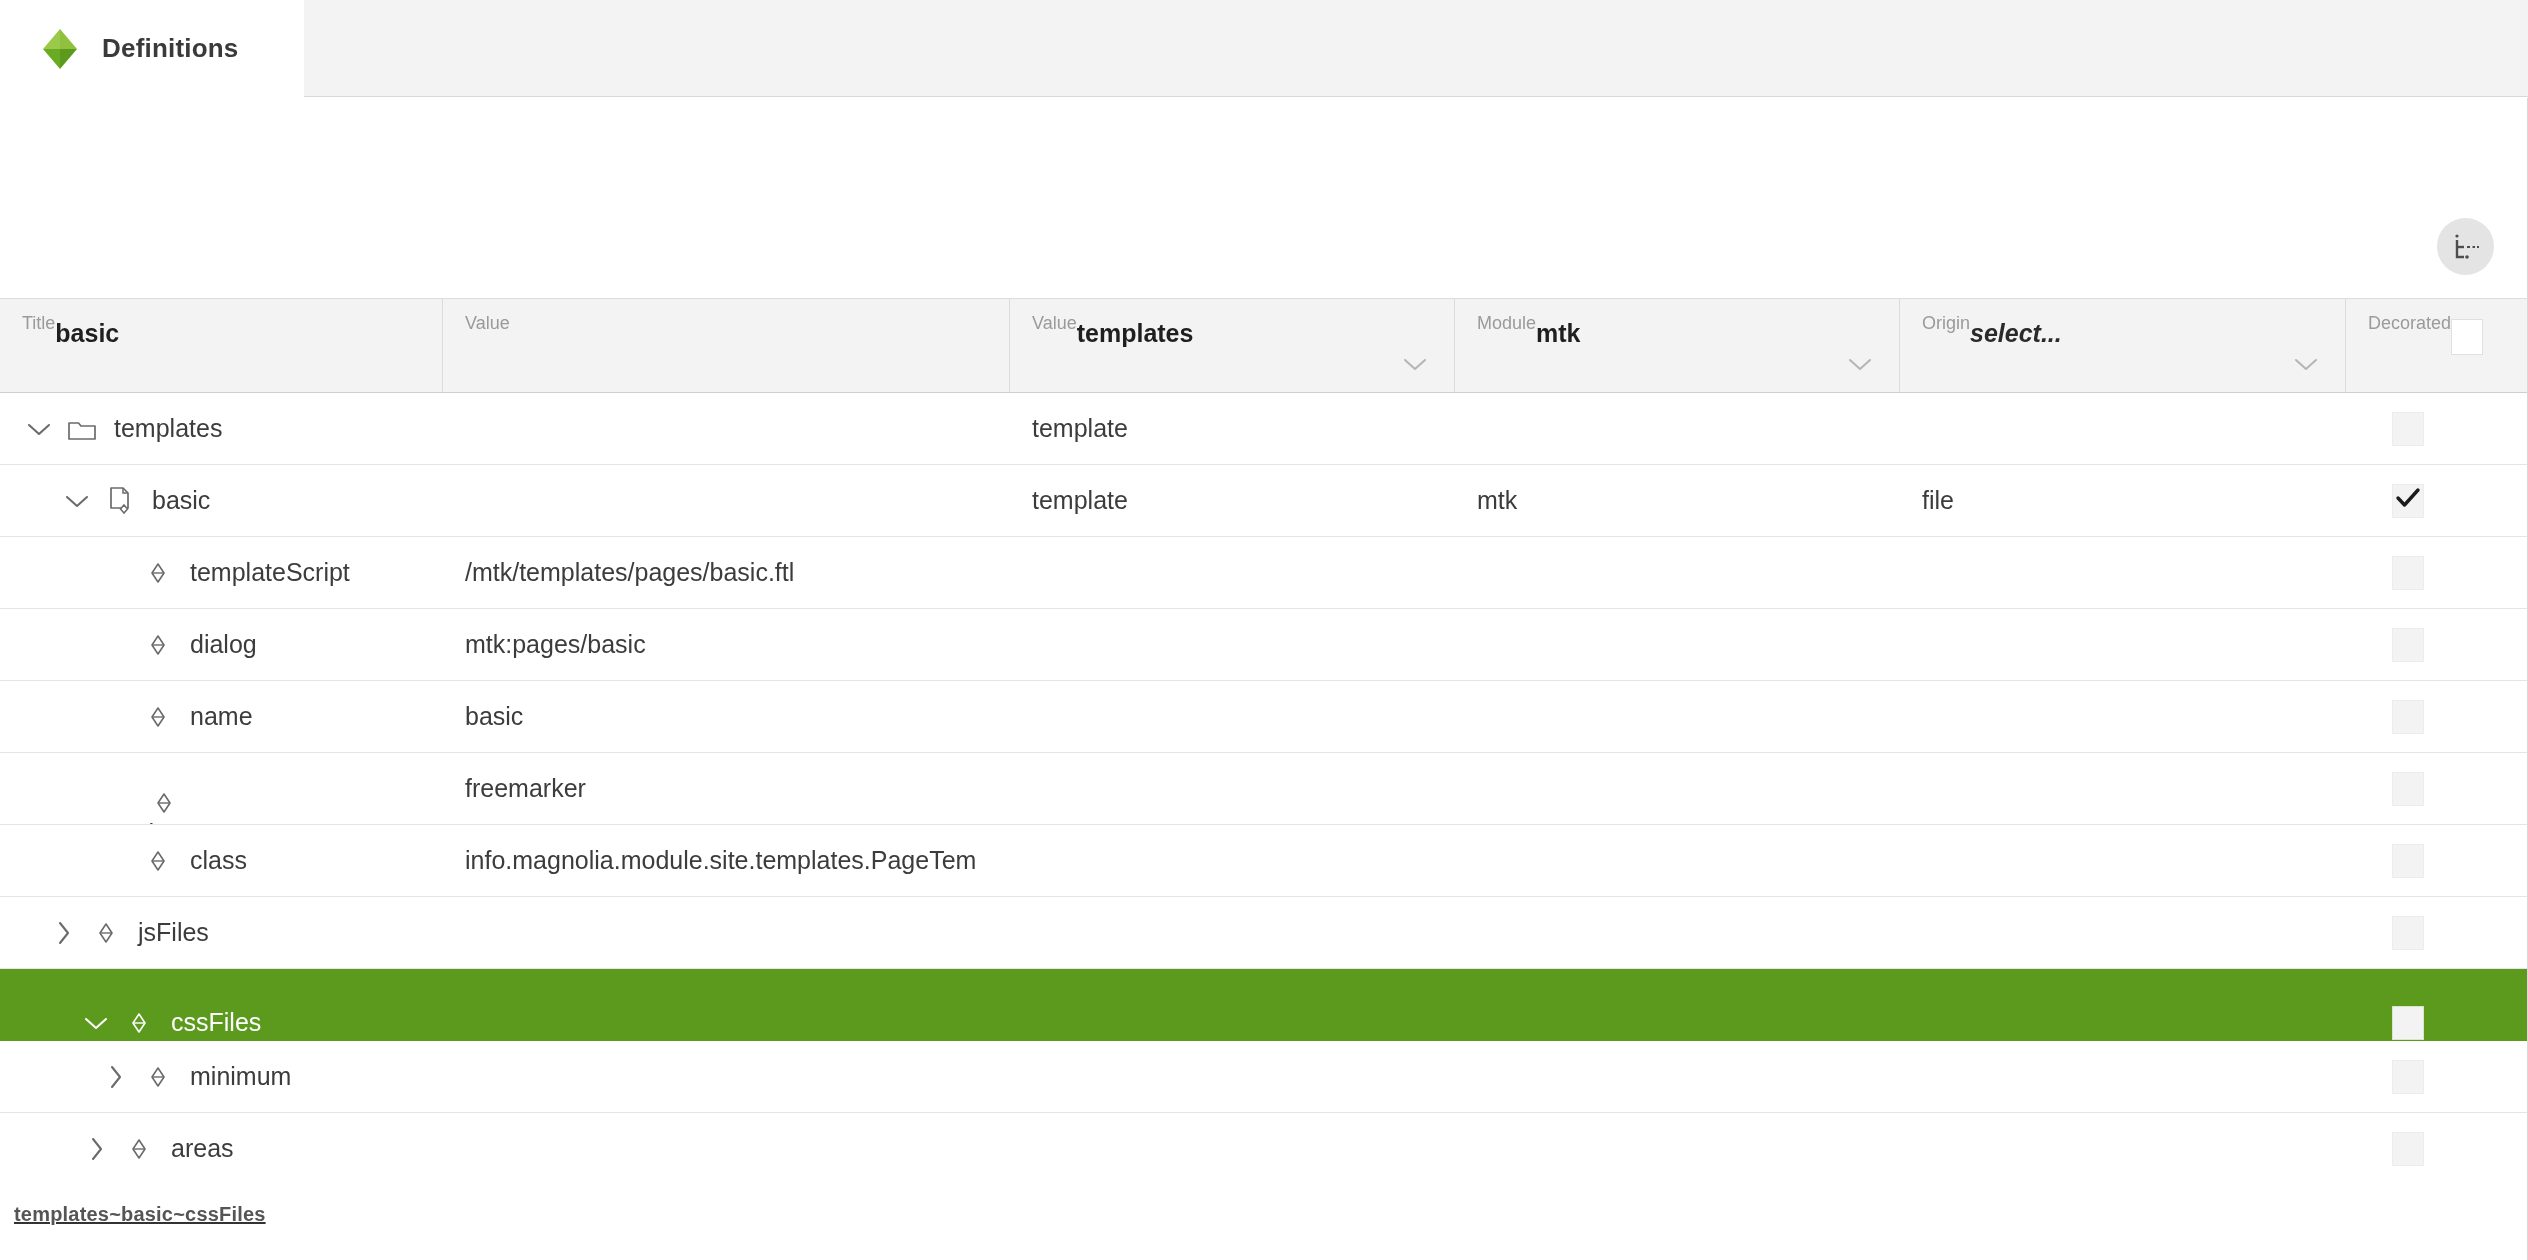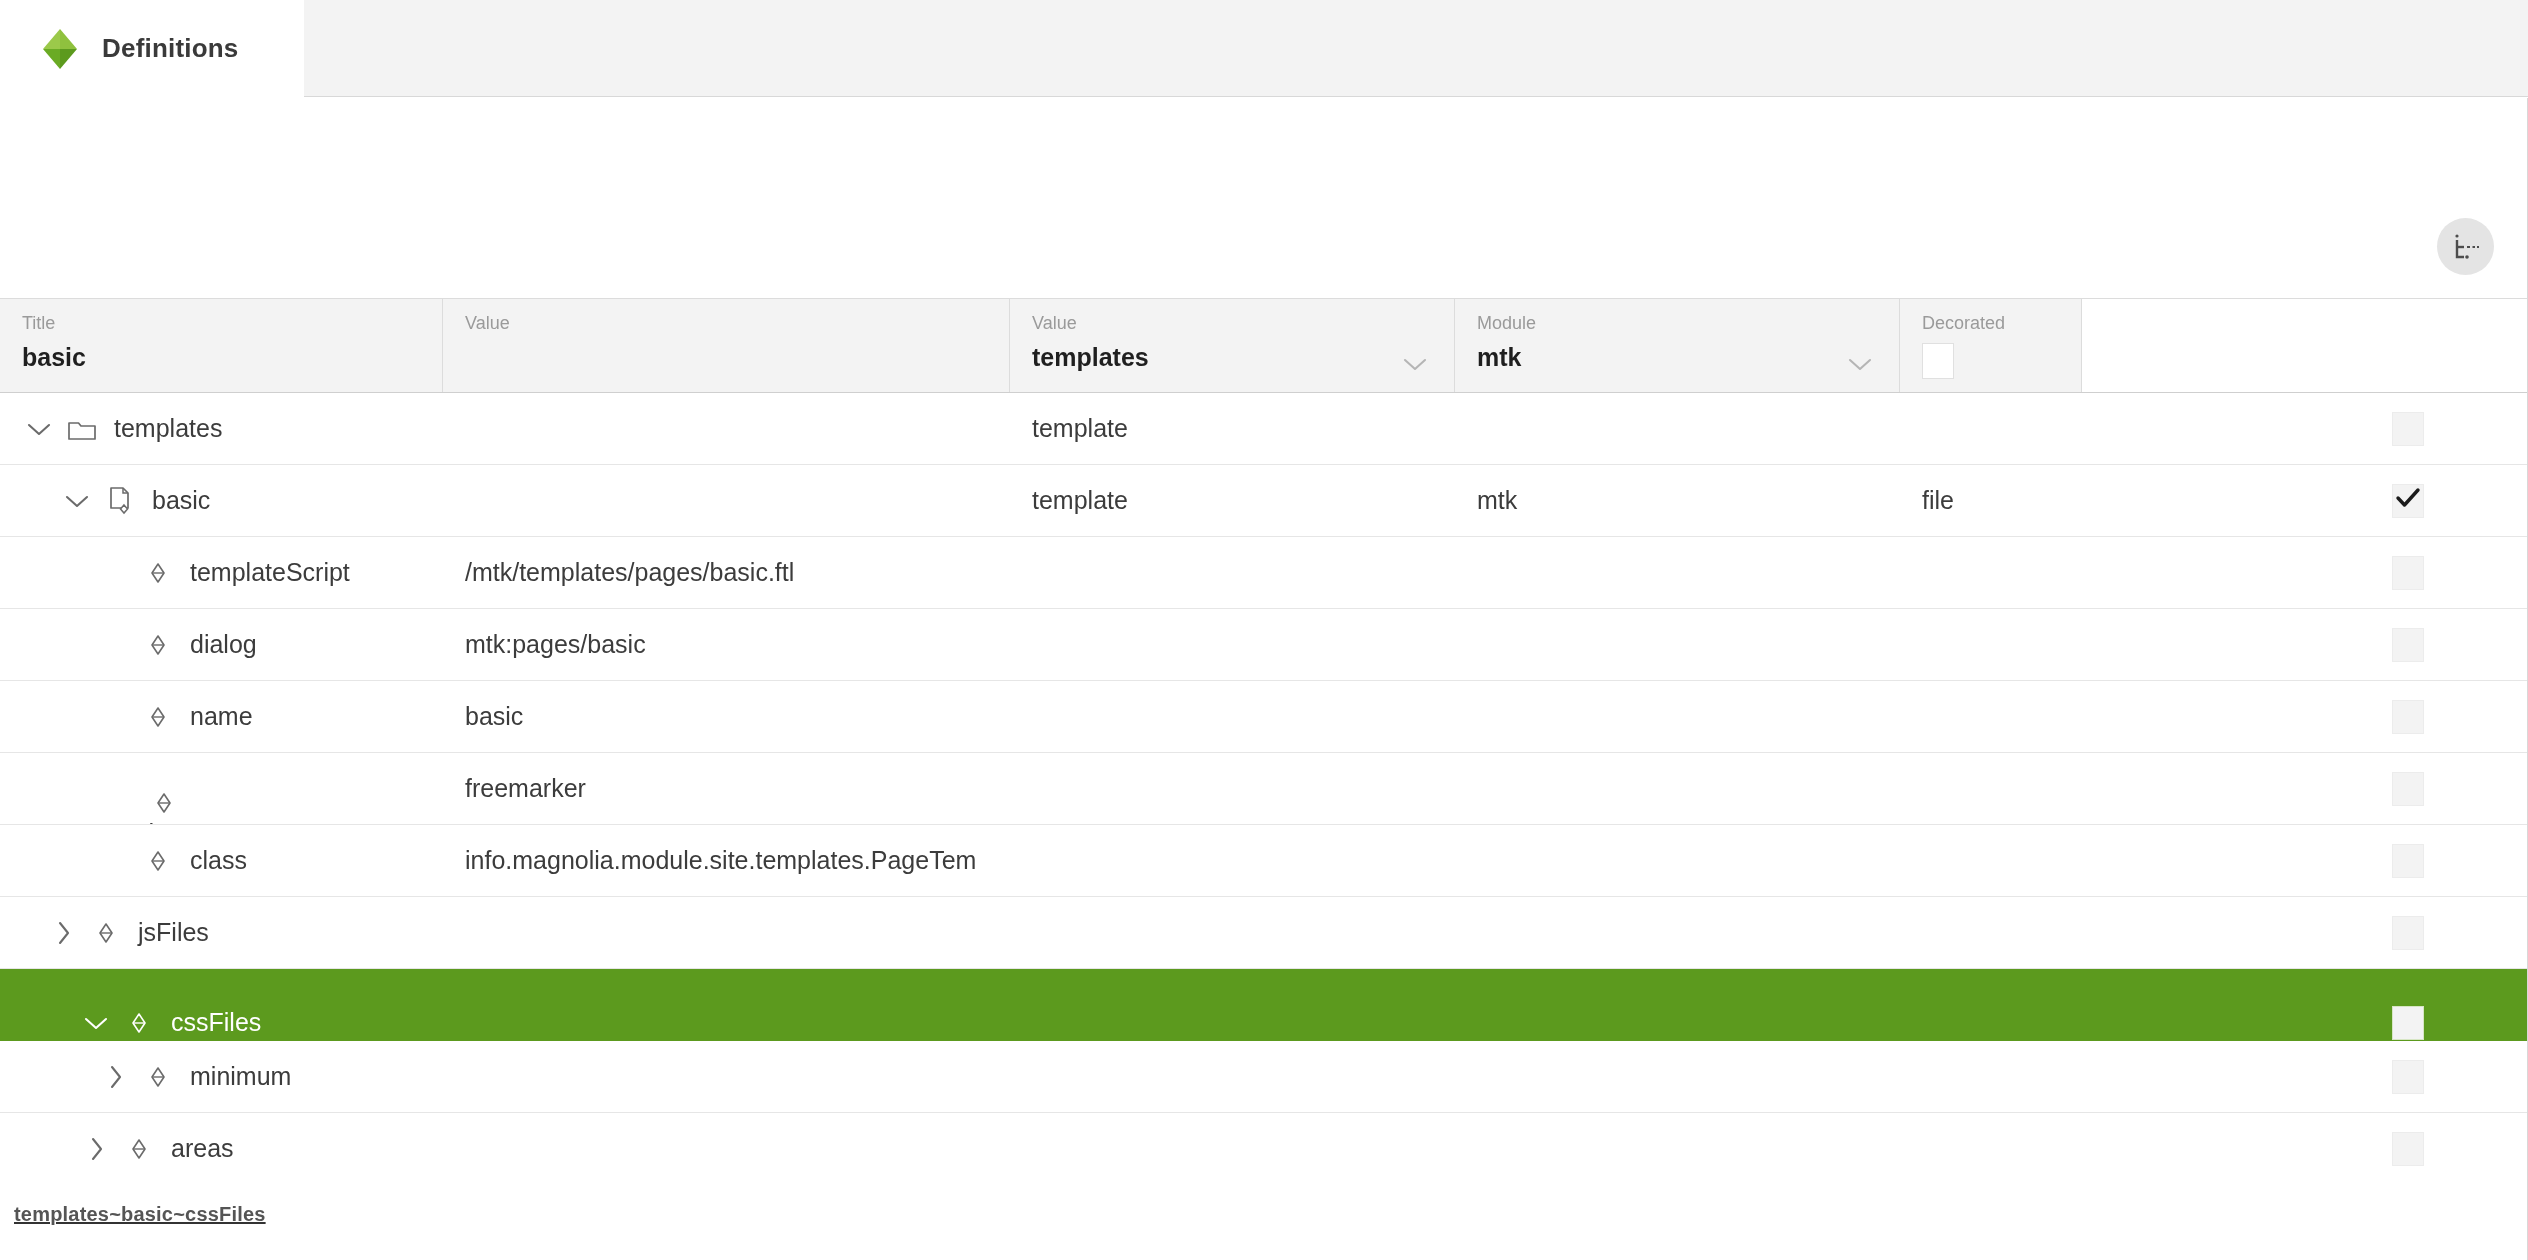--- a/index.html
+++ b/index.html
@@ -112,21 +112,21 @@
     border-top: 1px solid #dcdcdc;
     border-bottom: 1px solid #cfcfcf;
   }
   .hcell {
     background: #f3f3f3;
     border-right: 1px solid #dcdcdc;
     box-sizing: border-box;
     position: relative;
     padding: 12px 22px 0 22px;
     display: flex;
-    flex-direction: column;
+    flex-direction: row;
     justify-content: flex-start;
     overflow: hidden;
   }
   .hcell:last-child { border-right: 1px solid #dcdcdc; }
   .hcell-label {
     font-size: 18px;
     color: #9a9a9a;
     line-height: 24px;
     white-space: nowrap;
   }
@@ -330,20 +330,27 @@
             <path d="M3 4 L13 13 L23 4" stroke="#b5b5b5" stroke-width="2.1" fill="none" stroke-linecap="round" stroke-linejoin="round"></path>
           </svg></span>
       </div>
       <div class="hcell col-module">
         <div class="hcell-label">Module</div>
         <div class="hcell-value">mtk</div>
         <span class="hcell-chevron"><svg width="26" height="16" viewBox="0 0 26 16">
             <path d="M3 4 L13 13 L23 4" stroke="#b5b5b5" stroke-width="2.1" fill="none" stroke-linecap="round" stroke-linejoin="round"></path>
           </svg></span>
       </div>
+      <div class="hcell col-origin">
+        <div class="hcell-label">Origin</div>
+        <div class="hcell-value placeholder">select...</div>
+        <span class="hcell-chevron"><svg width="26" height="16" viewBox="0 0 26 16">
+            <path d="M3 4 L13 13 L23 4" stroke="#b5b5b5" stroke-width="2.1" fill="none" stroke-linecap="round" stroke-linejoin="round"></path>
+          </svg></span>
+      </div>
       <div class="hcell col-decorated">
         <div class="hcell-label">Decorated</div>
         <div class="hcell-checkbox"></div>
       </div>
     </div>
 
   <div class="table-body">
       <div class="row">
         <div class="cell c-title col-title">
           <div class="title-inner" style="padding-left: 22px;">

